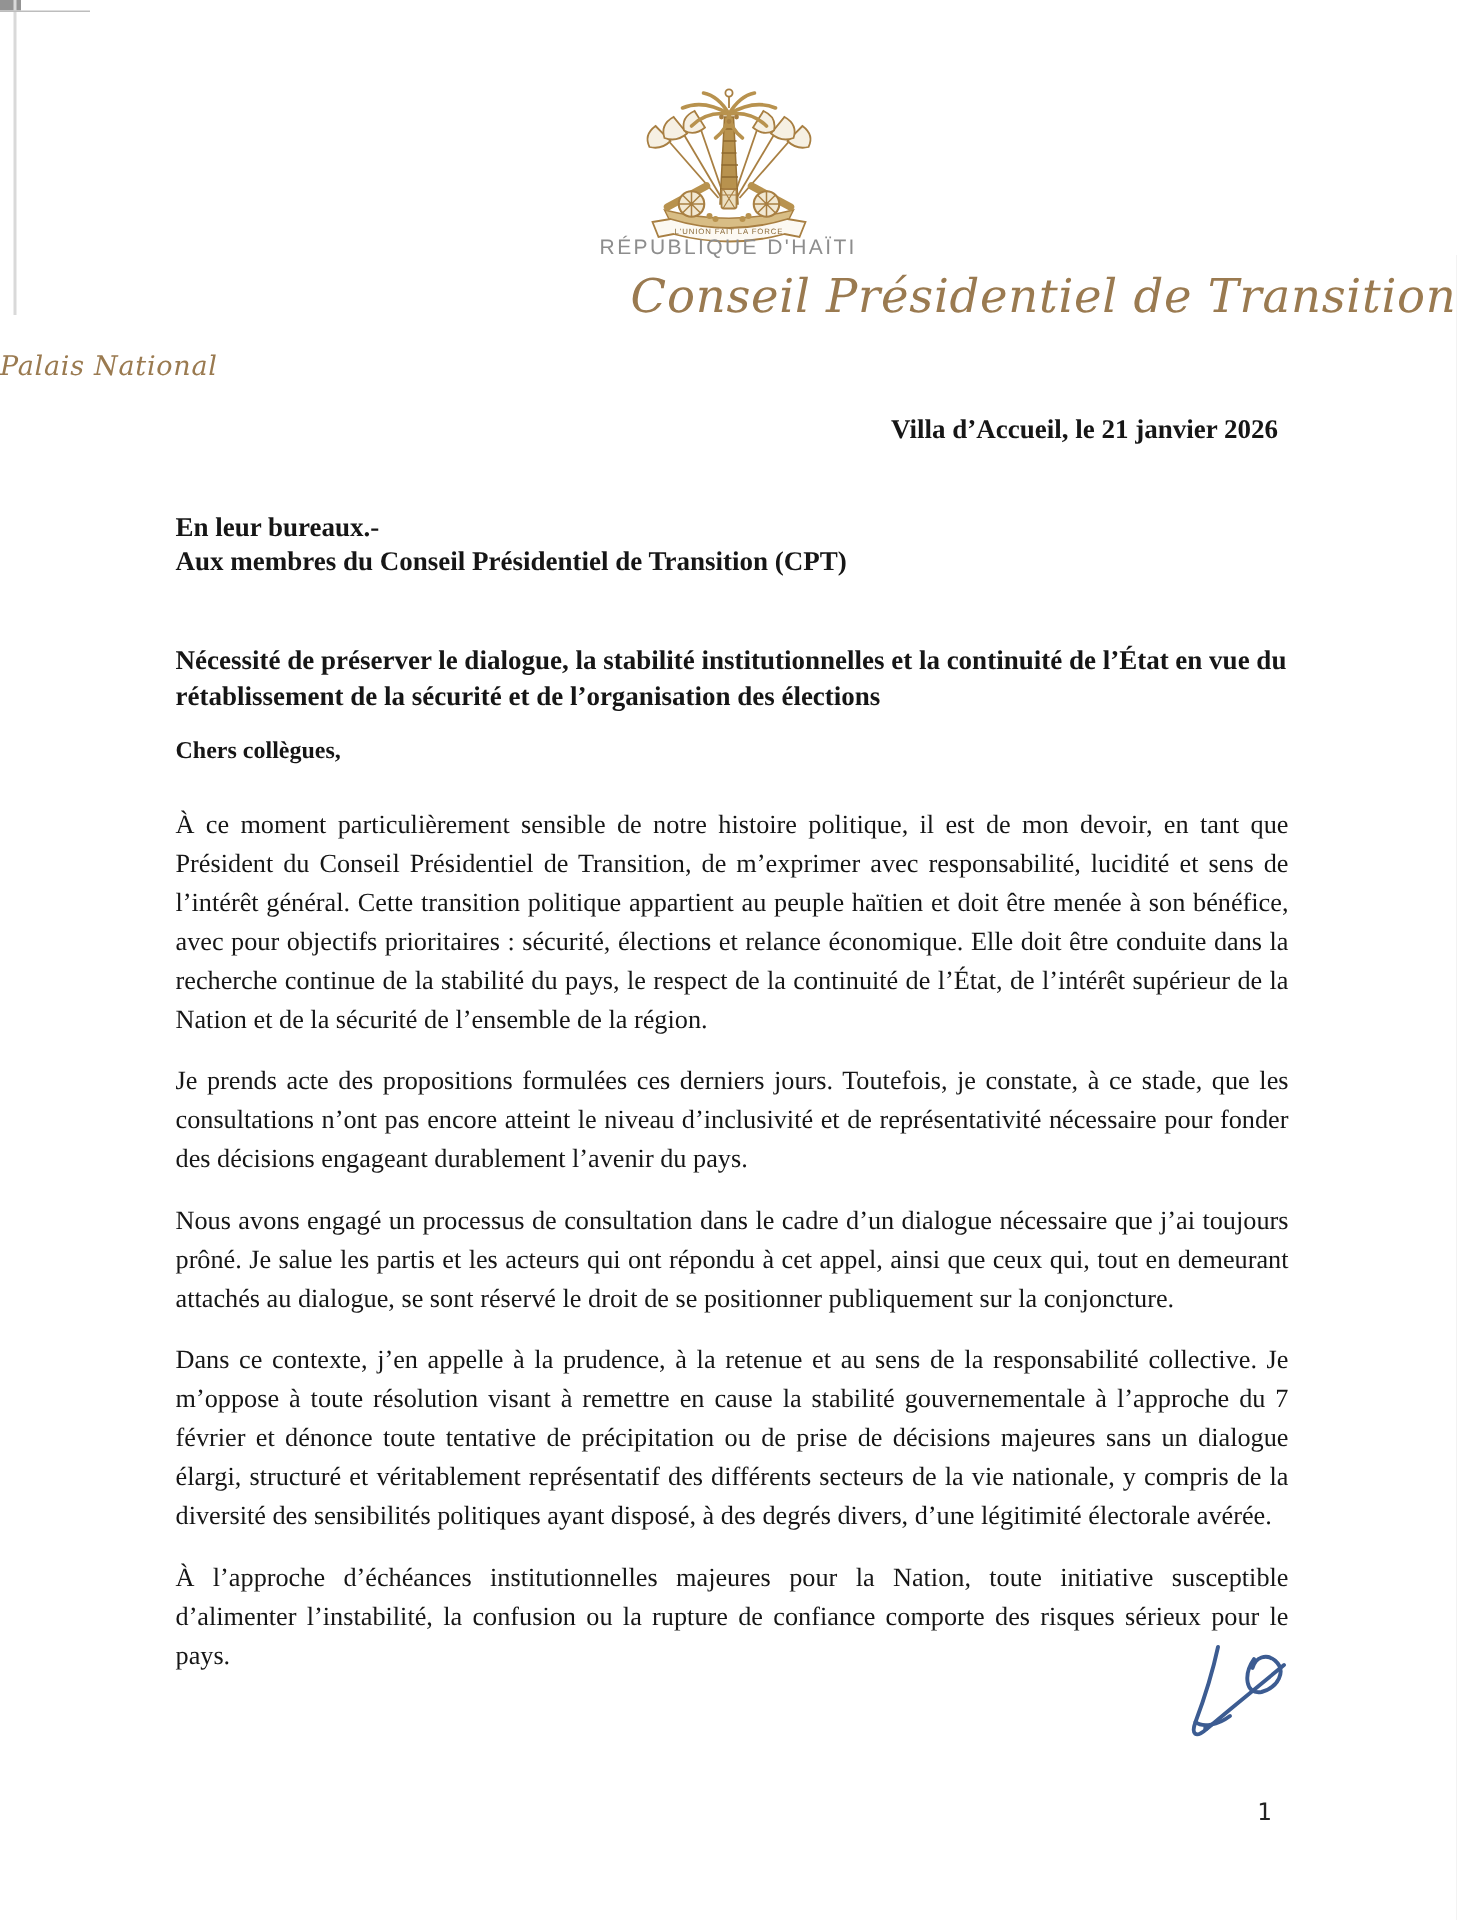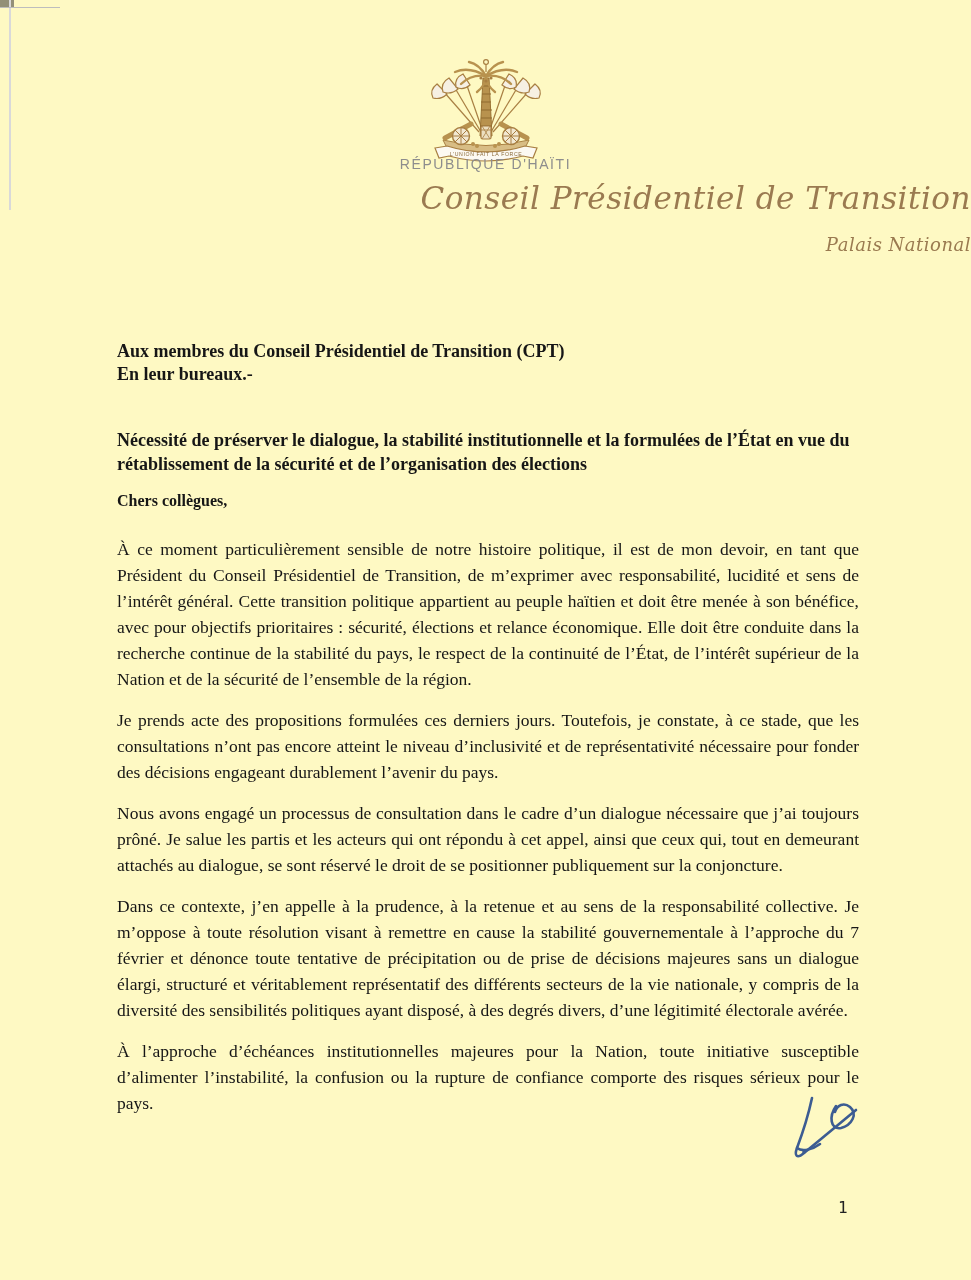--- a/index.html
+++ b/index.html
@@ -1,20 +1,20 @@
 <!DOCTYPE html>
 <html><head>
 <meta charset="utf-8">
 <style>
   html,body{margin:0;padding:0;background:#e9e9e9;}
   .page{
     position:relative;
     width:971px;height:1280px;
     margin:0 auto;
-    background:#fef9c3;
+    background:#ffffff;
     font-family:"Liberation Serif", serif;
     color:#161616;
     overflow:hidden;
   }
   
   .scan-corner{position:absolute;top:0;left:0;width:14px;height:7px;background:#3a3a3a;opacity:.55;}
   .scan-edge{position:absolute;top:0;left:9px;width:2px;height:210px;background:#d9d9d9;}
   .scan-topline{position:absolute;top:7px;left:0;width:60px;height:1px;background:#bdbdbd;}
 
   .crest{position:absolute;top:56px;left:50%;transform:translateX(-50%);}
@@ -30,21 +30,21 @@
     position:absolute;top:180px;left:0;width:100%;
     text-align:right;
     font-family:"DejaVu Serif", serif;
     font-style:italic;
     font-size:31px;
     color:#9a7a50;
     letter-spacing:.5px;
   }
   .palais-script{
     position:absolute;top:234px;left:0;width:100%;
-    text-align:right;
+    text-align:left;
     font-family:"DejaVu Serif", serif;
     font-style:italic;
     font-size:18px;
     color:#9a7a50;
     letter-spacing:.5px;
   }
   .dateline{
     position:absolute;top:276px;right:119px;
     font-weight:bold;font-size:18px;
   }
@@ -148,27 +148,28 @@
 
       <path d="M24 92 L36 90 Q75 102 114 90 L126 92 L122 102 L112 100 Q75 110 38 100 L28 102 Z" fill="#fcf9f2" stroke="#a87f42" stroke-width="1.2"></path>
       <text x="75" y="100" text-anchor="middle" font-size="5.2" letter-spacing=".6" fill="#8a6a38" font-family="Liberation Sans, sans-serif">L'UNION FAIT LA FORCE</text>
     </svg>
   </div>
 
   <div class="republique">RÉPUBLIQUE D'HAÏTI</div>
   <div class="org-script">Conseil Présidentiel de Transition</div>
   <div class="palais-script">Palais National</div>
 
+  <div class="dateline">Villa d’Accueil, le 21 janvier 2026</div>
 
   <div class="recipient">
+    <div>En leur bureaux.-</div>
     <div>Aux membres du Conseil Présidentiel de Transition (CPT)</div>
-    <div>En leur bureaux.-</div>
   </div>
 
-  <div class="subject">Nécessité de préserver le dialogue, la stabilité institutionnelle et la formulées de l’État en vue du rétablissement de la sécurité et de l’organisation des élections</div>
+  <div class="subject">Nécessité de préserver le dialogue, la stabilité institutionnelles et la continuité de l’État en vue du rétablissement de la sécurité et de l’organisation des élections</div>
 
   <div class="salutation">Chers collègues,</div>
 
   <div class="body-text">
     <p>À ce moment particulièrement sensible de notre histoire politique, il est de mon devoir, en tant que Président du Conseil Présidentiel de Transition, de m’exprimer avec responsabilité, lucidité et sens de l’intérêt général. Cette transition politique appartient au peuple haïtien et doit être menée à son bénéfice, avec pour objectifs prioritaires : sécurité, élections et relance économique. Elle doit être conduite dans la recherche continue de la stabilité du pays, le respect de la continuité de l’État, de l’intérêt supérieur de la Nation et de la sécurité de l’ensemble de la région.</p>
     <p>Je prends acte des propositions formulées ces derniers jours. Toutefois, je constate, à ce stade, que les consultations n’ont pas encore atteint le niveau d’inclusivité et de représentativité nécessaire pour fonder des décisions engageant durablement l’avenir du pays.</p>
     <p>Nous avons engagé un processus de consultation dans le cadre d’un dialogue nécessaire que j’ai toujours prôné. Je salue les partis et les acteurs qui ont répondu à cet appel, ainsi que ceux qui, tout en demeurant attachés au dialogue, se sont réservé le droit de se positionner publiquement sur la conjoncture.</p>
     <p>Dans ce contexte, j’en appelle à la prudence, à la retenue et au sens de la responsabilité collective. Je m’oppose à toute résolution visant à remettre en cause la stabilité gouvernementale à l’approche du 7 février et dénonce toute tentative de précipitation ou de prise de décisions majeures sans un dialogue élargi, structuré et véritablement représentatif des différents secteurs de la vie nationale, y compris de la diversité des sensibilités politiques ayant disposé, à des degrés divers, d’une légitimité électorale avérée.</p>
     <p>À l’approche d’échéances institutionnelles majeures pour la Nation, toute initiative susceptible d’alimenter l’instabilité, la confusion ou la rupture de confiance comporte des risques sérieux pour le pays.</p>
   </div>

